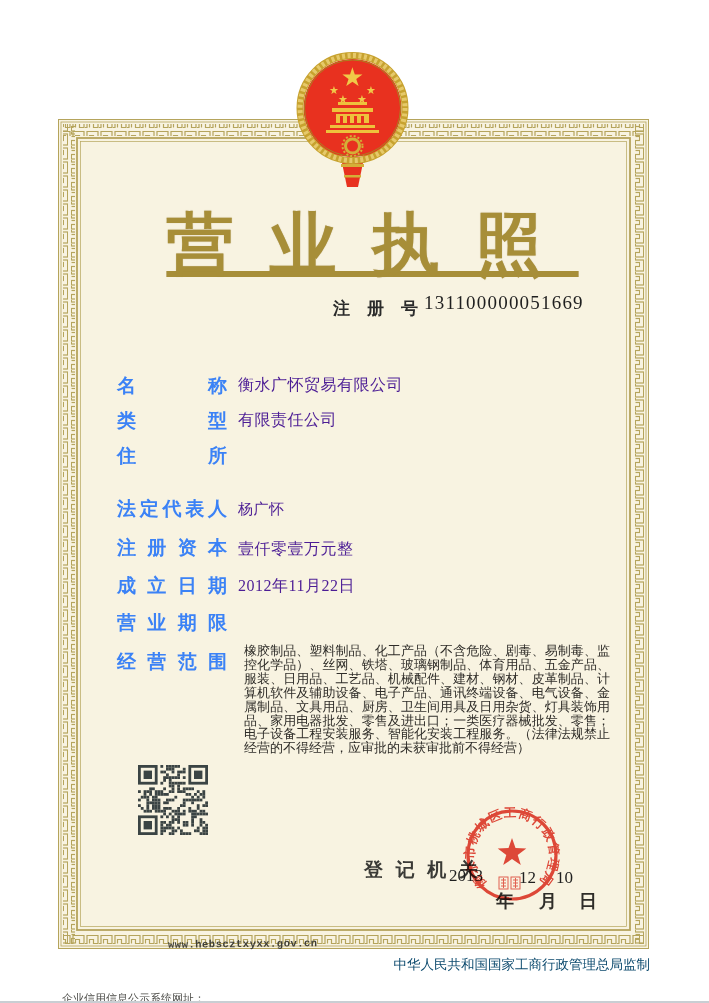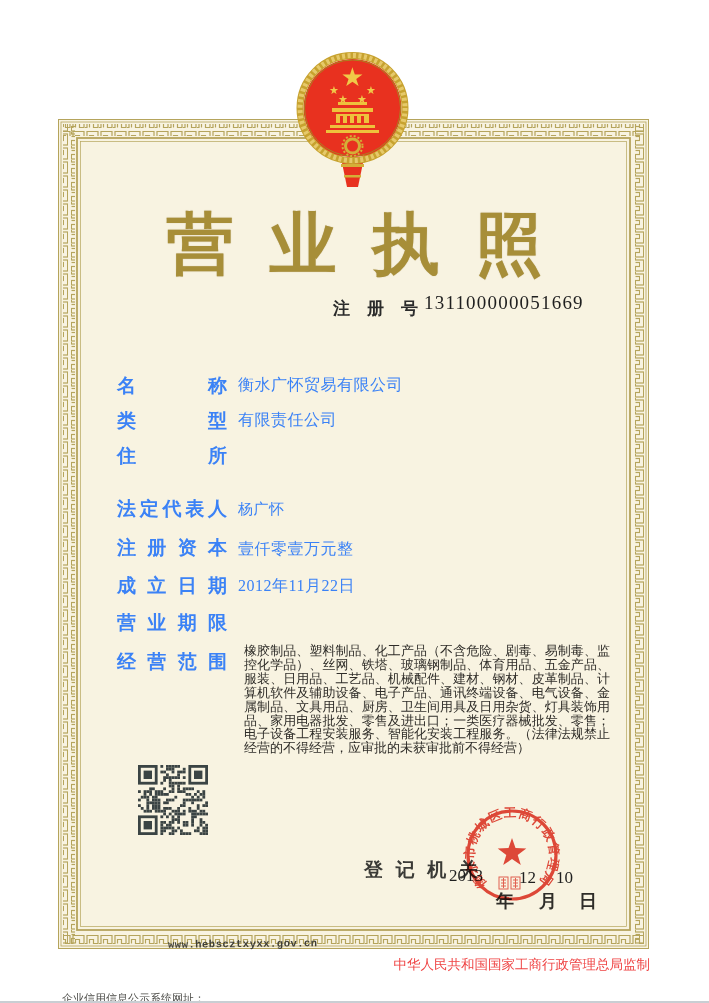--- a/index.html
+++ b/index.html
@@ -8,31 +8,31 @@
 
   
   #frame{position:absolute;left:57px;top:118px;width:593px;height:832px;z-index:1;}
 
   
   #emblem{position:absolute;left:296px;top:46px;width:113px;height:147px;z-index:4;}
 
   
   .title{position:absolute;left:0;top:199px;width:709px;text-align:center;
          font-size:67px;font-weight:bold;color:#a78e38;letter-spacing:36px;text-indent:36px;
-         text-shadow:0 0 1px rgba(125,95,25,.45);z-index:3;}
+         text-shadow:0 0 1px rgba(125,95,25,.45);z-index:3;text-decoration:underline;}
 
   .reg-label{position:absolute;left:333px;top:297px;font-size:17px;font-weight:bold;
              color:#2b2b2b;letter-spacing:17px;z-index:3;font-family:Liberation Mono, monospace;}
   .reg-number{position:absolute;left:424px;top:292px;font-size:19px;color:#1f1f1f;
               letter-spacing:1.2px;z-index:3;}
 
   
   .f-label{position:absolute;left:117px;width:110px;font-size:19px;font-weight:bold;color:#3b82f6;
            text-align:justify;text-align-last:justify;z-index:3;}
-  .f-value{position:absolute;left:238px;font-size:16px;color:#3b82f6;letter-spacing:.5px;z-index:3;text-align:center;}
+  .f-value{position:absolute;left:238px;font-size:16px;color:#4c1d95;letter-spacing:.5px;z-index:3;text-align:center;}
   .lr0{top:373px}.vr0{top:375px}
   .lr1{top:408px}.vr1{top:410px}
   .lr2{top:443px}.vr2{top:444px}
   .lr3{top:496px}.vr3{top:500px;font-size:15px}
   .lr4{top:535px}.vr4{top:539px}
   .lr5{top:573px}.vr5{top:576px}
   .lr6{top:610px}.vr6{top:613px}
   .lr7{top:649px}
   .scope{position:absolute;left:244px;top:644px;width:366px;font-size:13px;line-height:1.07;
          color:#2e2c28;text-align:justify;z-index:3;letter-spacing:0;}
@@ -52,21 +52,21 @@
   #seal{position:absolute;left:447px;top:792px;width:130px;height:130px;z-index:6;
         mix-blend-mode:multiply;opacity:.92;}
 
   
   .url-stamp{position:absolute;left:168px;top:938px;font-family:"Liberation Mono",monospace;
              font-size:10.5px;font-weight:bold;color:#3f3f38;letter-spacing:.5px;z-index:5;
              transform:rotate(-.6deg);}
 
   
   .footer-left{position:absolute;left:62px;top:959px;font-size:11px;color:#4a4a46;z-index:3;margin-top:32px;}
-  .footer-right{position:absolute;right:59px;top:956px;font-size:13.5px;color:#ef4444;z-index:3;text-align:right;}
+  .footer-right{position:absolute;right:59px;top:956px;font-size:13.5px;color:#0c4a6e;z-index:3;text-align:right;}
 
   .scan-edge{position:absolute;left:0;bottom:0;width:100%;height:2px;background:#c9ced3;z-index:7;}
 </style>
 </head>
 <body>
 
 <div id="page">
 
   <svg id="frame" viewBox="0 0 593 832">
     <defs>

